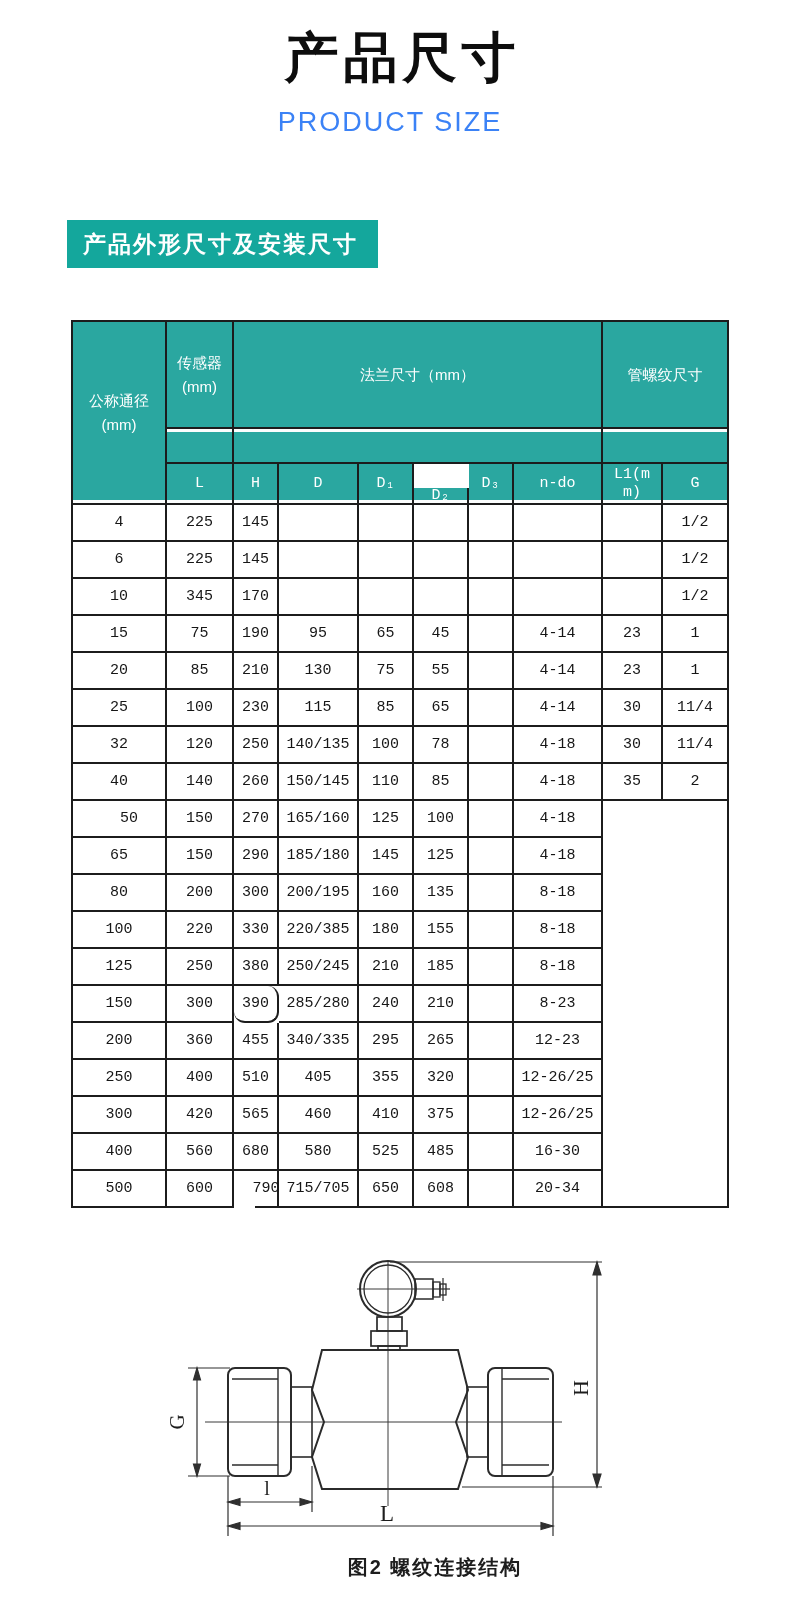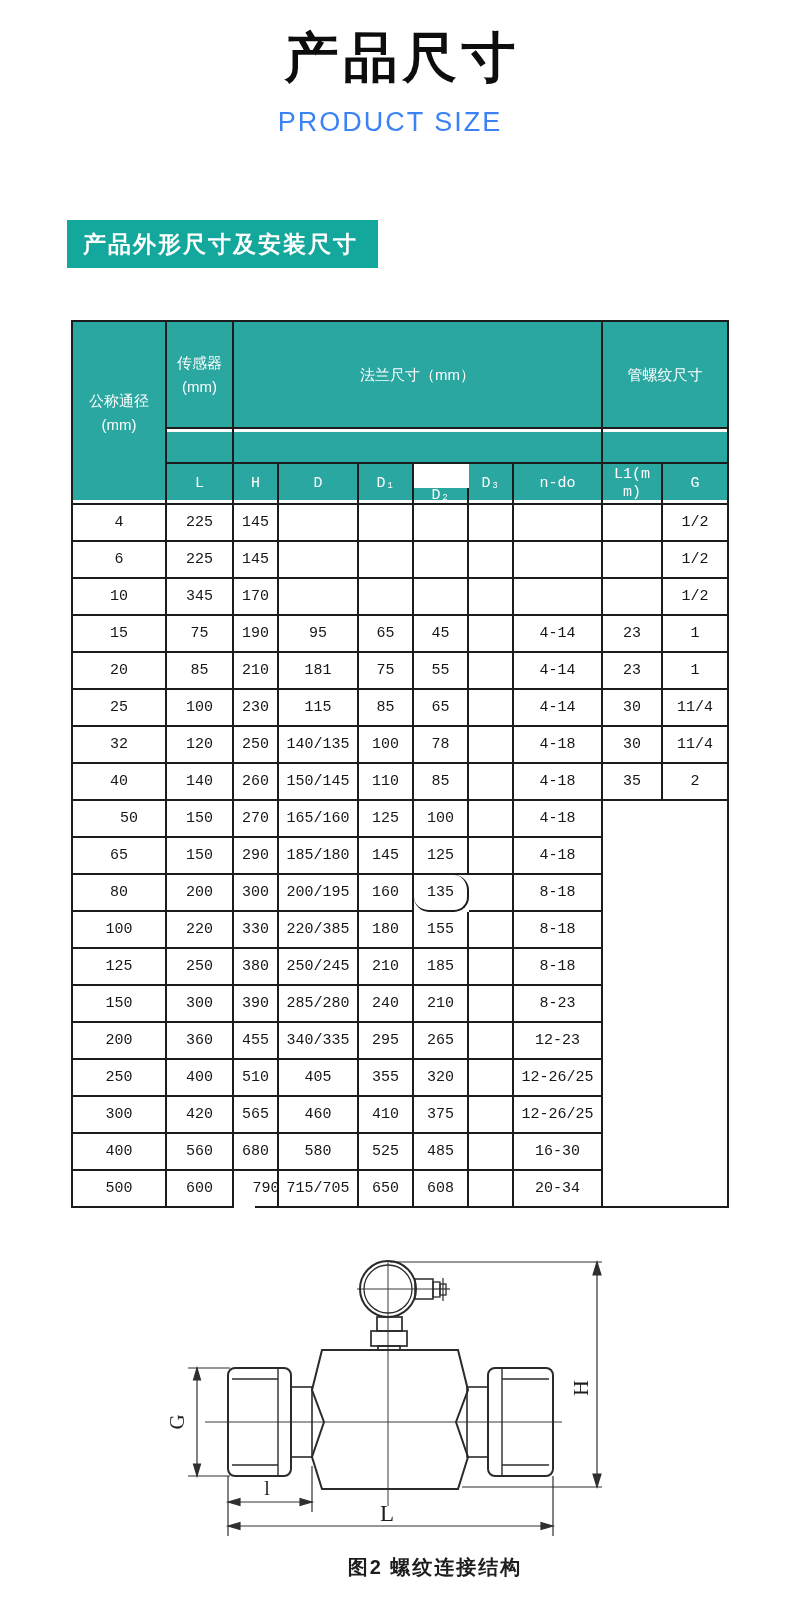--- a/index.html
+++ b/index.html
@@ -98,21 +98,21 @@
       <div class="td" style="grid-area: 7 / 4 / span 1 / span 1;">95</div>
       <div class="td" style="grid-area: 7 / 5 / span 1 / span 1;">65</div>
       <div class="td" style="grid-area: 7 / 6 / span 1 / span 1;">45</div>
       <div class="td" style="grid-area: 7 / 7 / span 1 / span 1;"></div>
       <div class="td" style="grid-area: 7 / 8 / span 1 / span 1;">4-14</div>
       <div class="td" style="grid-area: 7 / 9 / span 1 / span 1;">23</div>
       <div class="td" style="grid-area: 7 / 10 / span 1 / span 1;">1</div>
       <div class="td" style="grid-area: 8 / 1 / span 1 / span 1;">20</div>
       <div class="td" style="grid-area: 8 / 2 / span 1 / span 1;">85</div>
       <div class="td" style="grid-area: 8 / 3 / span 1 / span 1;">210</div>
-      <div class="td" style="grid-area: 8 / 4 / span 1 / span 1;">181</div>
+      <div class="td" style="grid-area: 8 / 4 / span 1 / span 1;">130</div>
       <div class="td" style="grid-area: 8 / 5 / span 1 / span 1;">75</div>
       <div class="td" style="grid-area: 8 / 6 / span 1 / span 1;">55</div>
       <div class="td" style="grid-area: 8 / 7 / span 1 / span 1;"></div>
       <div class="td" style="grid-area: 8 / 8 / span 1 / span 1;">4-14</div>
       <div class="td" style="grid-area: 8 / 9 / span 1 / span 1;">23</div>
       <div class="td" style="grid-area: 8 / 10 / span 1 / span 1;">1</div>
       <div class="td" style="grid-area: 9 / 1 / span 1 / span 1;">25</div>
       <div class="td" style="grid-area: 9 / 2 / span 1 / span 1;">100</div>
       <div class="td" style="grid-area: 9 / 3 / span 1 / span 1;">230</div>
       <div class="td" style="grid-area: 9 / 4 / span 1 / span 1;">115</div>
@@ -156,42 +156,42 @@
       <div class="td" style="grid-area: 13 / 4 / span 1 / span 1;">185/180</div>
       <div class="td" style="grid-area: 13 / 5 / span 1 / span 1;">145</div>
       <div class="td" style="grid-area: 13 / 6 / span 1 / span 1;">125</div>
       <div class="td" style="grid-area: 13 / 7 / span 1 / span 1;"></div>
       <div class="td" style="grid-area: 13 / 8 / span 1 / span 1;">4-18</div>
       <div class="td" style="grid-area: 14 / 1 / span 1 / span 1;">80</div>
       <div class="td" style="grid-area: 14 / 2 / span 1 / span 1;">200</div>
       <div class="td" style="grid-area: 14 / 3 / span 1 / span 1;">300</div>
       <div class="td" style="grid-area: 14 / 4 / span 1 / span 1;">200/195</div>
       <div class="td" style="grid-area: 14 / 5 / span 1 / span 1;">160</div>
-      <div class="td" style="grid-area: 14 / 6 / span 1 / span 1; border-radius: 15px;">135</div>
+      <div class="td" style="grid-area: 14 / 6 / span 1 / span 1;">135</div>
       <div class="td" style="grid-area: 14 / 7 / span 1 / span 1;"></div>
       <div class="td" style="grid-area: 14 / 8 / span 1 / span 1;">8-18</div>
       <div class="td" style="grid-area: 15 / 1 / span 1 / span 1;">100</div>
       <div class="td" style="grid-area: 15 / 2 / span 1 / span 1;">220</div>
       <div class="td" style="grid-area: 15 / 3 / span 1 / span 1;">330</div>
       <div class="td" style="grid-area: 15 / 4 / span 1 / span 1;">220/385</div>
       <div class="td" style="grid-area: 15 / 5 / span 1 / span 1;">180</div>
       <div class="td" style="grid-area: 15 / 6 / span 1 / span 1;">155</div>
       <div class="td" style="grid-area: 15 / 7 / span 1 / span 1;"></div>
       <div class="td" style="grid-area: 15 / 8 / span 1 / span 1;">8-18</div>
       <div class="td" style="grid-area: 16 / 1 / span 1 / span 1;">125</div>
       <div class="td" style="grid-area: 16 / 2 / span 1 / span 1;">250</div>
       <div class="td" style="grid-area: 16 / 3 / span 1 / span 1;">380</div>
       <div class="td" style="grid-area: 16 / 4 / span 1 / span 1;">250/245</div>
       <div class="td" style="grid-area: 16 / 5 / span 1 / span 1;">210</div>
       <div class="td" style="grid-area: 16 / 6 / span 1 / span 1;">185</div>
       <div class="td" style="grid-area: 16 / 7 / span 1 / span 1;"></div>
       <div class="td" style="grid-area: 16 / 8 / span 1 / span 1;">8-18</div>
       <div class="td" style="grid-area: 17 / 1 / span 1 / span 1;">150</div>
       <div class="td" style="grid-area: 17 / 2 / span 1 / span 1;">300</div>
-      <div class="td" style="grid-area: 17 / 3 / span 1 / span 1;">390</div>
+      <div class="td" style="grid-area: 17 / 3 / span 1 / span 1; border-radius: 11px;">390</div>
       <div class="td" style="grid-area: 17 / 4 / span 1 / span 1;">285/280</div>
       <div class="td" style="grid-area: 17 / 5 / span 1 / span 1;">240</div>
       <div class="td" style="grid-area: 17 / 6 / span 1 / span 1;">210</div>
       <div class="td" style="grid-area: 17 / 7 / span 1 / span 1;"></div>
       <div class="td" style="grid-area: 17 / 8 / span 1 / span 1;">8-23</div>
       <div class="td" style="grid-area: 18 / 1 / span 1 / span 1;">200</div>
       <div class="td" style="grid-area: 18 / 2 / span 1 / span 1;">360</div>
       <div class="td" style="grid-area: 18 / 3 / span 1 / span 1;">455</div>
       <div class="td" style="grid-area: 18 / 4 / span 1 / span 1;">340/335</div>
       <div class="td" style="grid-area: 18 / 5 / span 1 / span 1;">295</div>

